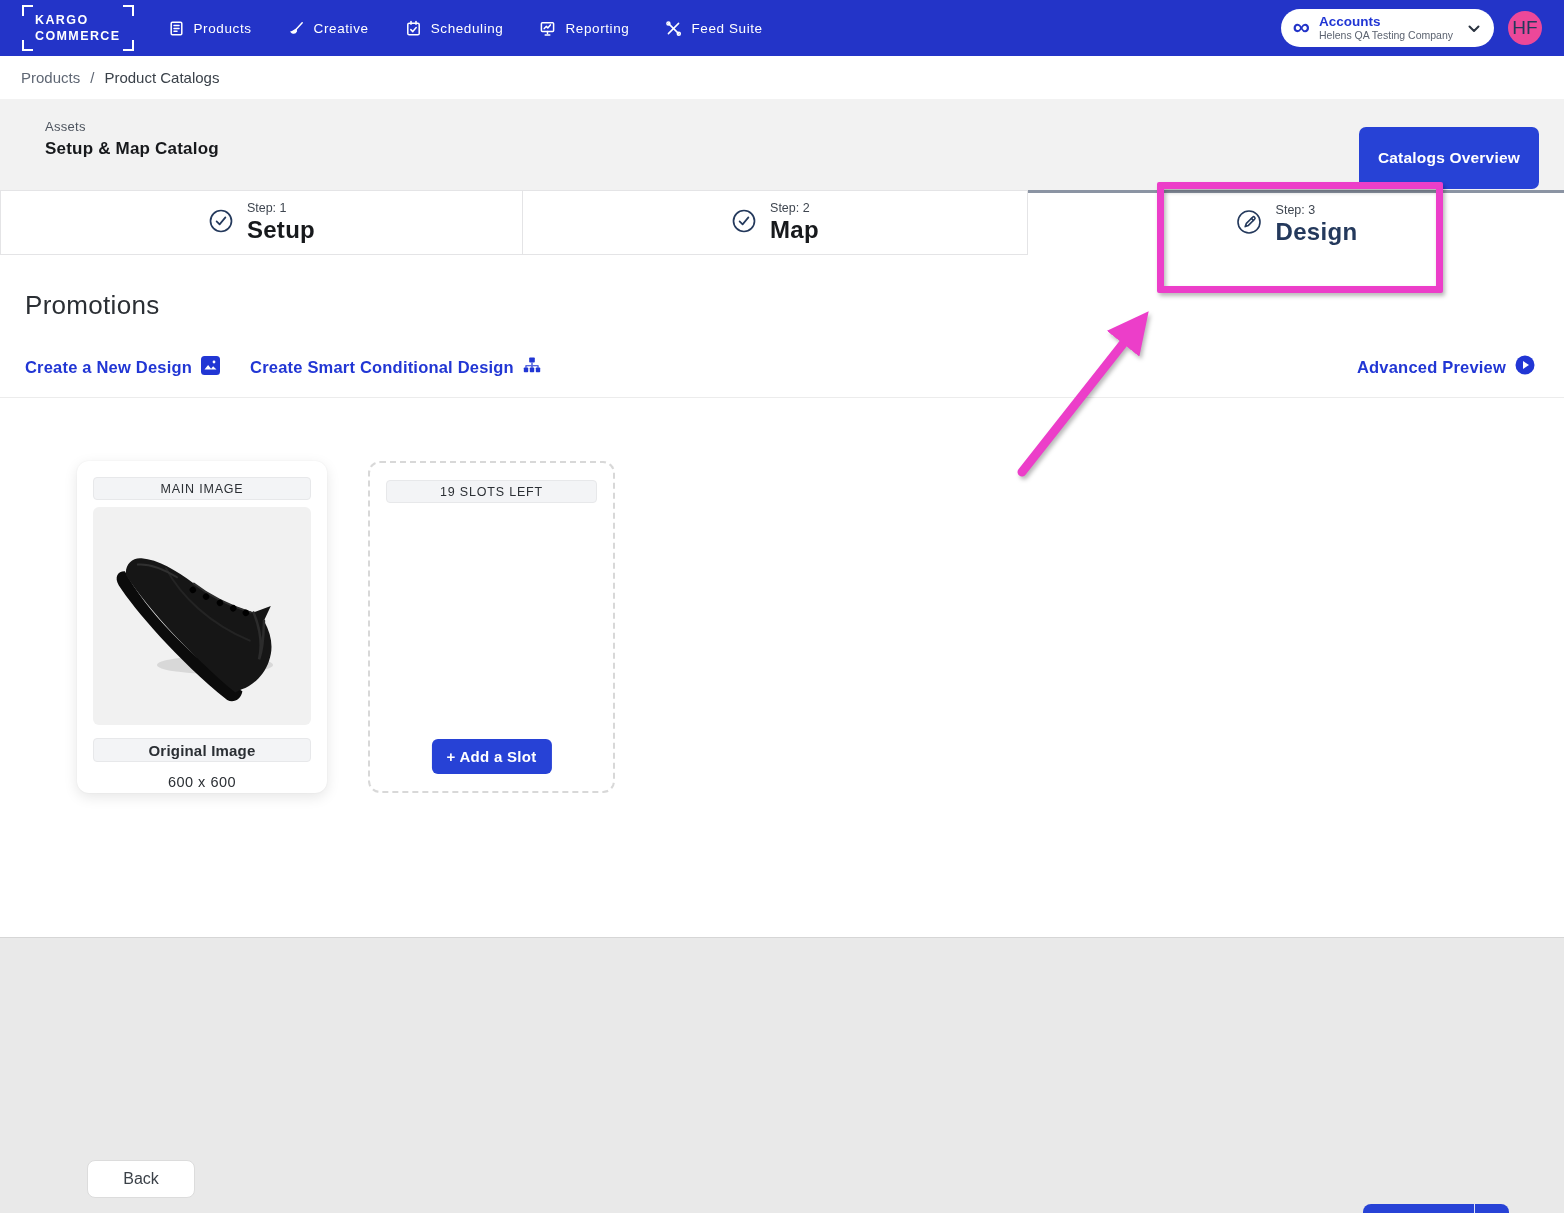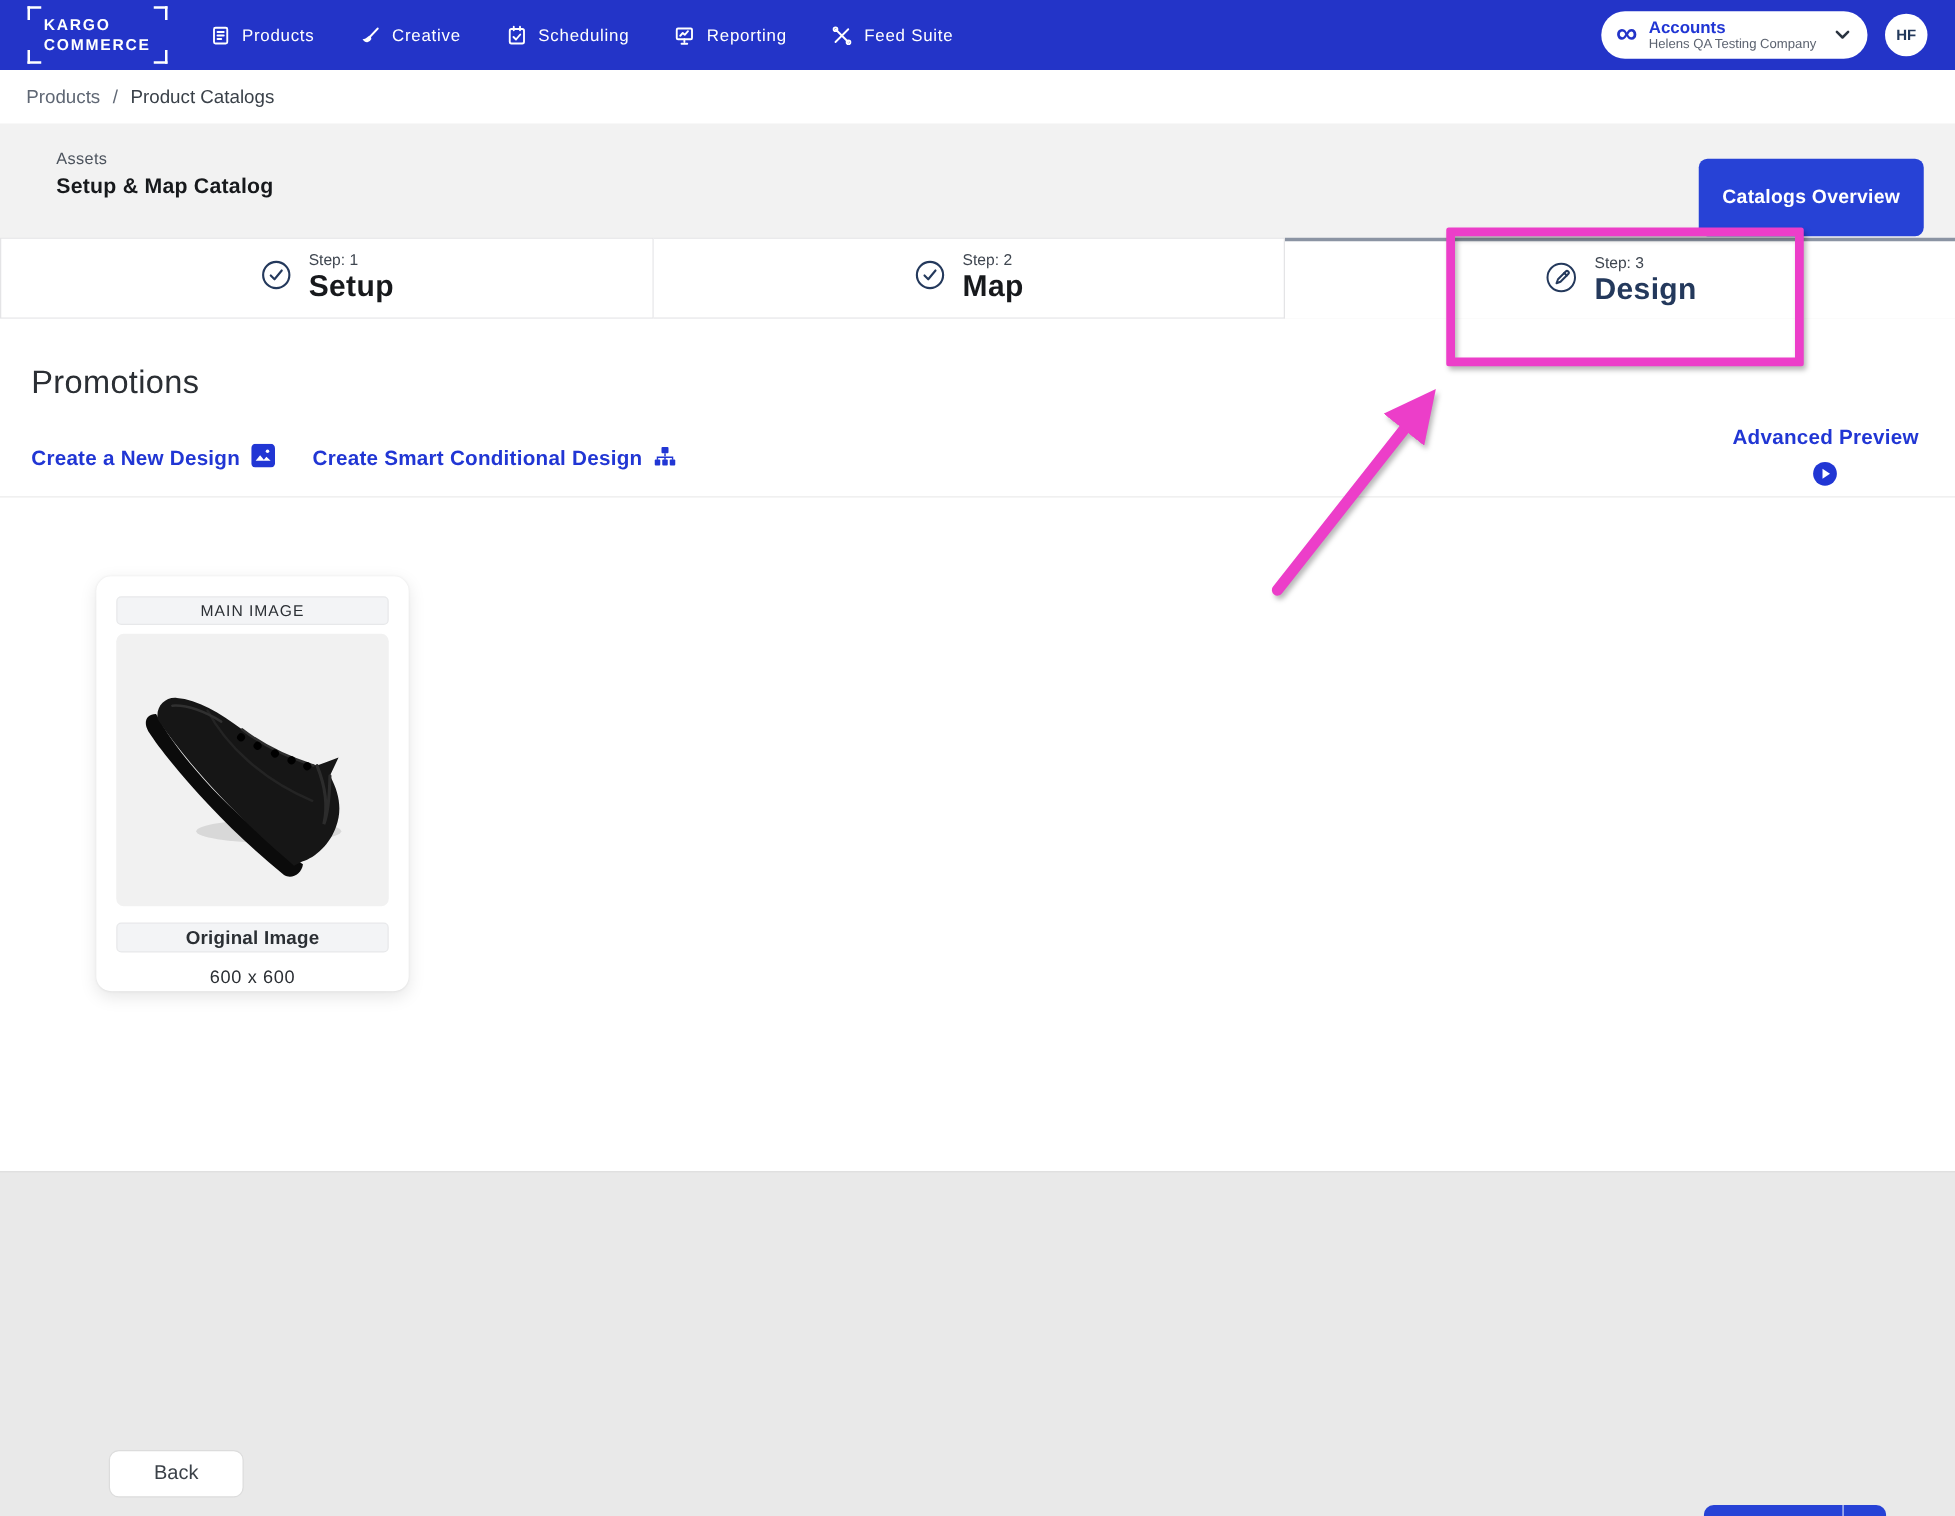--- a/index.html
+++ b/index.html
@@ -31,22 +31,22 @@
   .nav-right { margin-left:auto; display:flex; align-items:center; gap:14px; }
   .accounts-pill {
     background:#fff; border-radius:20px; height:38px; display:flex; align-items:center;
     padding:0 14px 0 12px; gap:9px; cursor:pointer; min-width:188px;
   }
   .meta-glyph { color:#2334c8; font-size:24px; font-weight:bold; line-height:1; margin-top:-2px; }
   .accounts-text { display:flex; flex-direction:column; }
   .accounts-title { color:#2136d4; font-weight:bold; font-size:13.5px; line-height:1.15; }
   .accounts-sub { color:#5c6370; font-size:10.5px; line-height:1.2; white-space:nowrap; }
   .avatar {
-    width:34px; height:34px; border-radius:50%; background:#ffffff; display:flex;
-    align-items:center; justify-content:center; color:#23395b; font-weight:bold; font-size:12px;
+    width:34px; height:34px; border-radius:50%; background:#ec4899; display:flex;
+    align-items:center; justify-content:center; color:#23395b; font-weight:normal; font-size:19px;
     cursor:pointer;
   }
   
   .breadcrumb-bar { height:43px; background:#fff; display:flex; align-items:center; padding:0 21px; }
   .breadcrumb { display:flex; gap:10px; font-size:15px; }
   .crumb-1 { color:#5f6774; cursor:pointer; }
   .crumb-sep { color:#5f6774; }
   .crumb-2 { color:#3a4149; }
   
   .page-header { height:91px; background:#f2f2f2; position:relative; padding:20px 0 0 45px; }
@@ -72,21 +72,21 @@
     background:#fff; height:683px; position:relative; padding:28px 0 0 25px;
     border-bottom:1px solid #d6d6d6;
   }
   .catalog-eyebrow { font-size:13px; color:#4d545e; }
   .catalog-name { font-size:26px; color:#2b2f34; margin-top:7px; letter-spacing:0.3px; }
   .actions-row { display:flex; align-items:center; margin-top:33px; position:relative; height:26px; }
   .action-link {
     display:flex; align-items:center; gap:9px; color:#2136d4; font-weight:bold; font-size:16.5px;
     cursor:pointer; margin-right:30px; letter-spacing:0.2px;
   }
-  .advanced-preview { position:absolute; right:29px; margin-right:0;flex-direction:column; }
+  .advanced-preview { position:absolute; right:29px; margin-right:0; }
   .divider { border:none; border-top:1px solid #ececec; margin:17px 0 0 -25px; }
   
   .cards-row { display:flex; gap:41px; margin:63px 0 0 52px; }
   .card-main {
     width:250px; height:332px; background:#fff; border-radius:12px; padding:16px;
     box-shadow:0 4px 14px rgba(0,0,0,0.10), 0 0 2px rgba(0,0,0,0.06);
   }
   .chip {
     background:#f3f4f6; border:1px solid #e7e8ea; border-radius:4px; height:23px;
     display:flex; align-items:center; justify-content:center; font-size:12.5px; color:#2b2f34;
@@ -334,20 +334,24 @@
             <circle cx="127" cy="56" r="3.2" fill="#000"></circle>
 
             <path d="M18 102 C 26 92 40 86 54 82" stroke="#303030" stroke-width="2" fill="none" stroke-linecap="round"></path>
           </g>
         </svg>
       </div>
       <div class="chip bold footer-chip">Original Image</div>
       <div class="dims">600 x 600</div>
     </div>
 
+    <div class="card-slot">
+      <div class="chip">19 SLOTS LEFT</div>
+      <button class="add-slot-btn">+ Add a Slot</button>
+    </div>
   </div>
 </section>
 
 <button class="back-btn">Back</button>
 
 <div class="save-split">
   <button class="save-main">Save Now</button>
   <button class="save-caret">
     <span>
       <svg width="13" height="9" viewBox="0 0 13 9" fill="none" stroke="#fff" stroke-width="2" stroke-linecap="round" stroke-linejoin="round">

